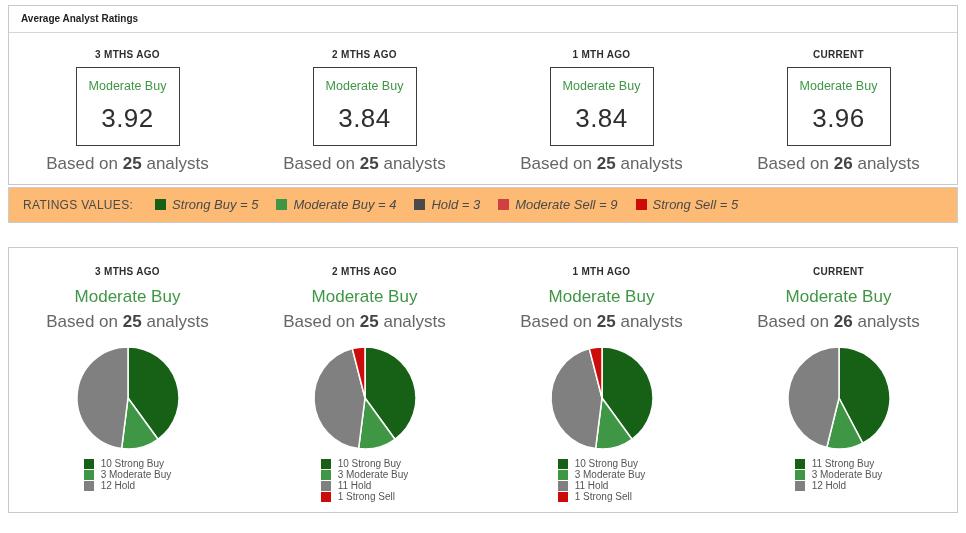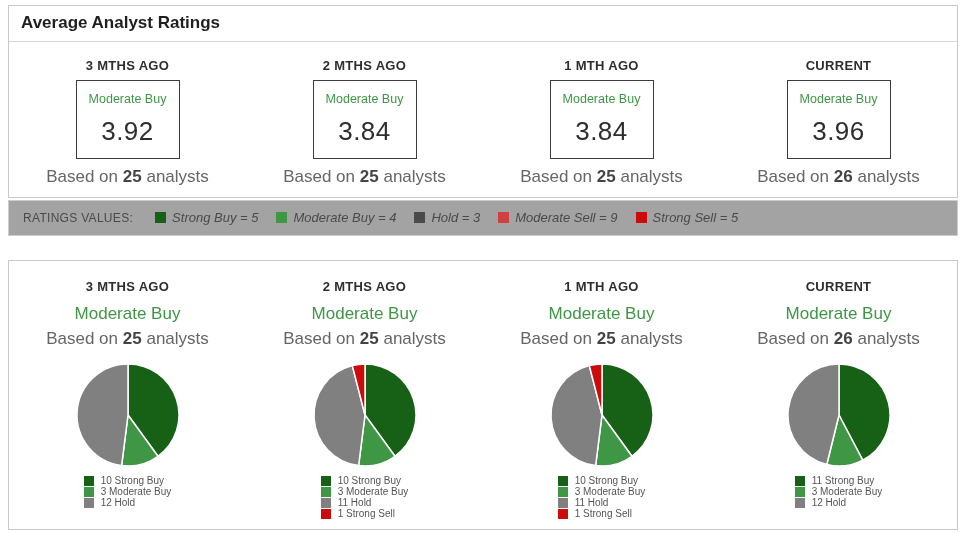--- a/index.html
+++ b/index.html
@@ -8,28 +8,28 @@
     font-family: "Liberation Sans", "DejaVu Sans", sans-serif;
     background: #ffffff;
     color: #333;
     padding: 5px 8px;
   }
   .panel { border: 1px solid #c9c9c9; background: #fff; }
   .panel-header {
     padding: 7px 12px 8px;
     border-bottom: 1px solid #d6d6d6;
     font-weight: bold;
-    font-size: 17px;
+    font-size: 10px;
     color: #1f1f1f;
   }
   
   .avg-body { display: flex; padding: 16px 0 10px; }
   .col { flex: 1; text-align: center; }
   .period {
-    font-size: 13px;
+    font-size: 10px;
     font-weight: bold;
     color: #2e2e2e;
     letter-spacing: .3px;
   }
   .score-box {
     width: 104px;
     height: 79px;
     border: 1px solid #3c3c3c;
     margin: 7px auto 8px;
     background: #fff;
@@ -38,21 +38,21 @@
     align-items: center;
   }
   .rating-sm { font-size: 12.5px; color: #3f9644; margin-top: 11px; }
   .score { font-size: 26px; color: #2e2e2e; margin-top: 10px; letter-spacing: .5px; }
   .based { font-size: 17px; color: #666; }
   .based b { color: #444; }
   
   .ratings-strip {
     margin-top: 2px;
     border: 1px solid #cccccc;
-    background: #a3a3a3;
+    background: #fdba74;
     padding: 9px 14px;
     display: flex;
     align-items: center;
     font-size: 12px;
     color: #4a4a4a;
   }
   .strip-label { margin-right: 22px; letter-spacing: .3px; }
   .legend-item { display: inline-flex; align-items: center; margin-right: 18px; font-size: 13px; color: #4a4a4a; font-style: italic; }
   .legend-item .sq { width: 11px; height: 11px; display: inline-block; margin-right: 6px; }
   

